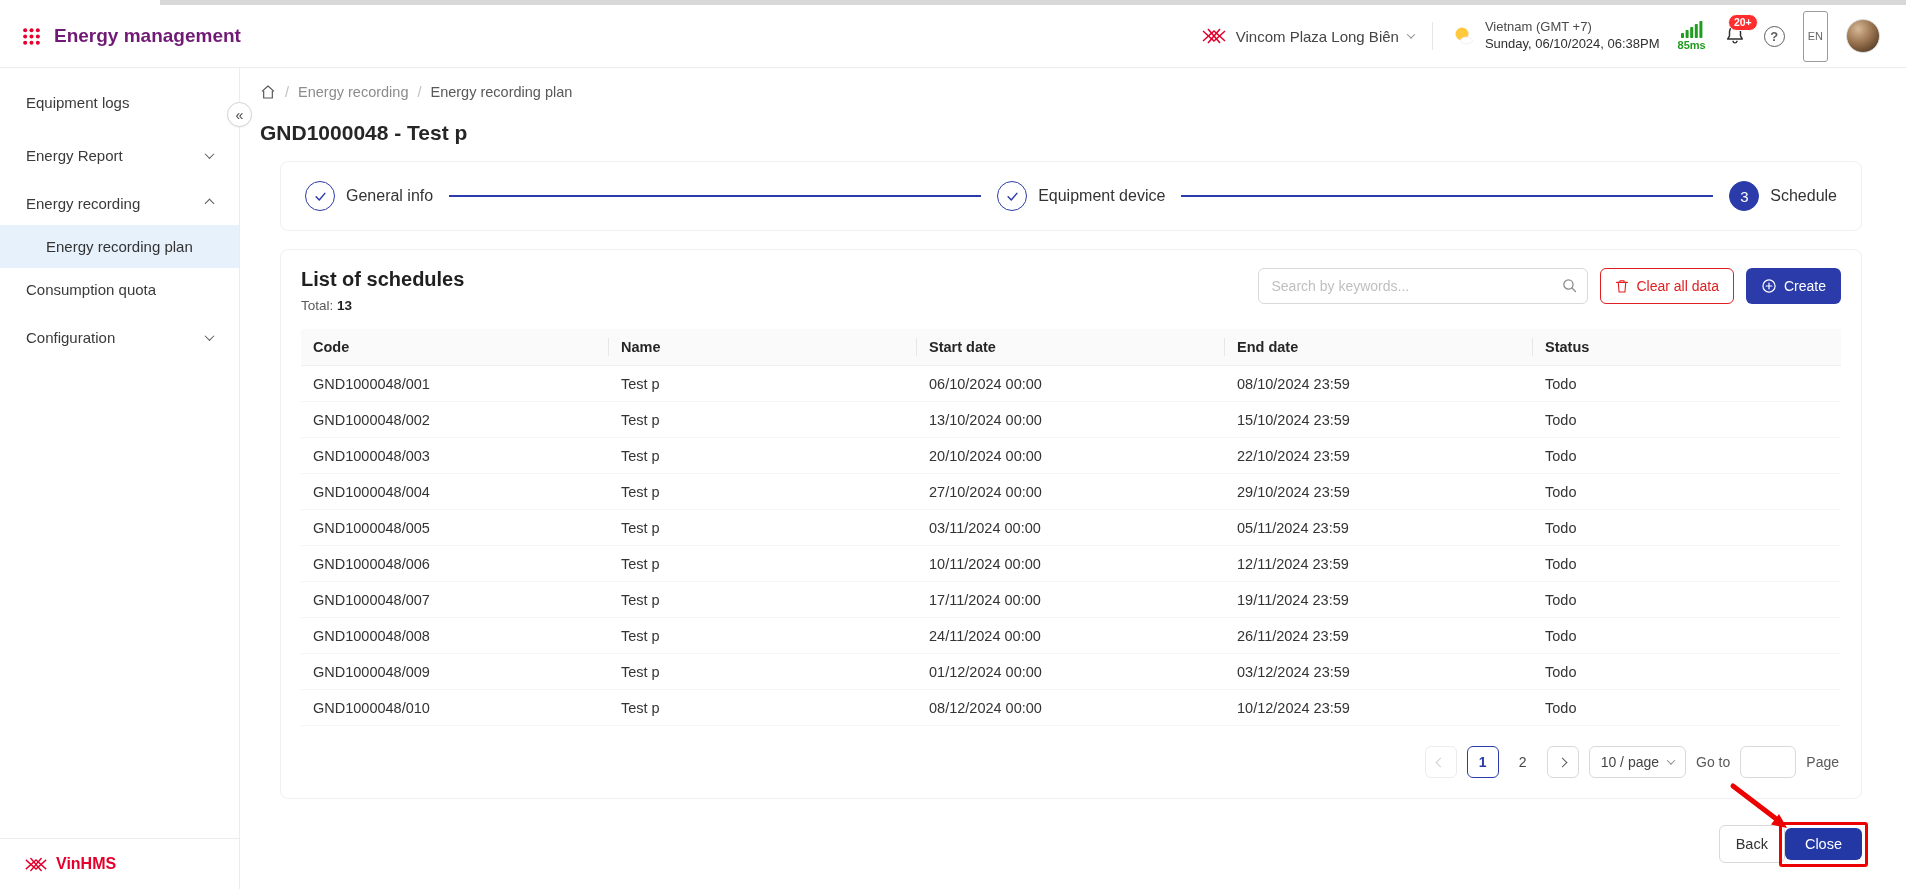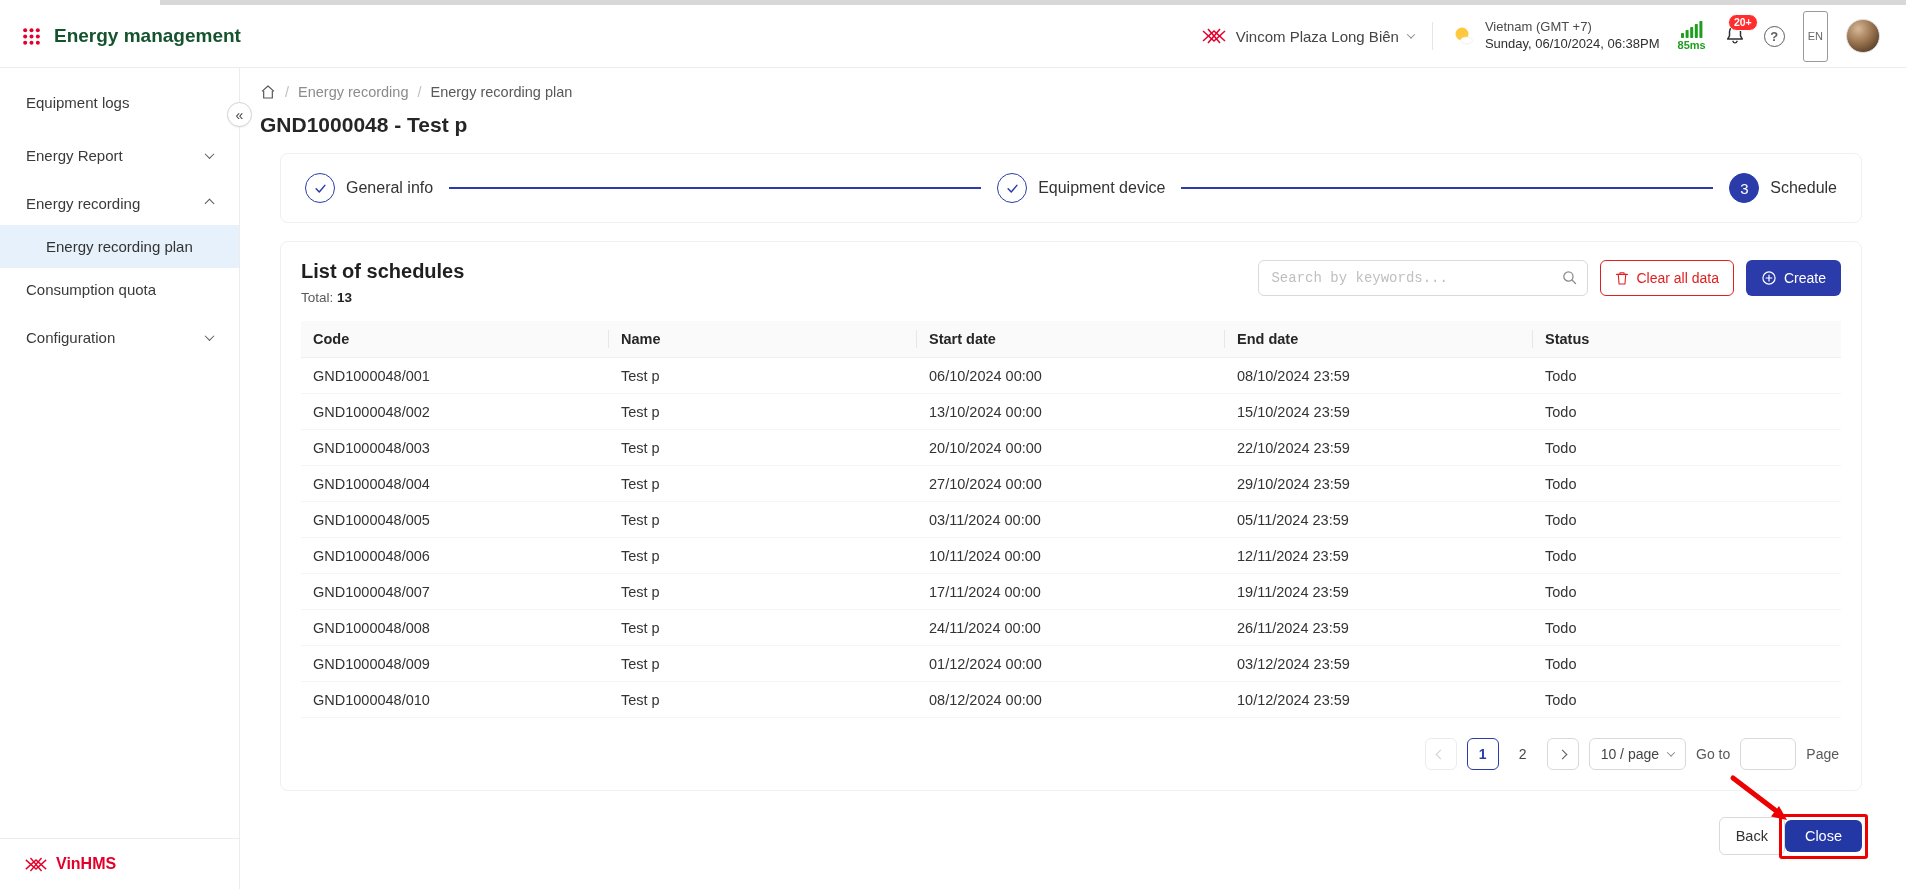--- a/index.html
+++ b/index.html
@@ -5,21 +5,21 @@
   * { box-sizing: border-box; margin: 0; padding: 0; }
   html,body { width:1906px; height:889px; overflow:hidden; background:#fff;
     font-family:"Liberation Sans", sans-serif; color:#333; }
 
   .top-strip { height:5px; background:linear-gradient(to right,#ffffff 160px,#d8d8d8 160px); }
 
   
   .header { height:63px; display:flex; align-items:center; padding:0 26px 0 22px;
     border-bottom:1px solid #ececec; background:#fff; }
   .header-left { display:flex; align-items:center; gap:13px; }
-  .app-title { font-size:19px; font-weight:700; color:#14532d;text-align:center; }
+  .app-title { font-size:19px; font-weight:700; color:#701a75;text-align:center; }
   .header-right { margin-left:auto; display:flex; align-items:center; gap:18px; }
   .site-selector { display:flex; align-items:center; gap:9px; font-size:15px; color:#454545; cursor:pointer; }
   .v-divider { width:1px; height:28px; background:#e6e6e6; }
   .datetime { display:flex; align-items:center; gap:10px; }
   .sun-icon { width:24px; height:24px; position:relative; }
   .dt-text { font-size:13px; line-height:1.3; color:#4a4a4a; }
   .dt-text .l2 { color:#2f2f2f; }
   .signal { display:flex; flex-direction:column; align-items:center; gap:1px; }
   .latency { font-size:11px; color:#1f9d1f; font-weight:700; }
   .bell-wrap { position:relative; cursor:pointer; }
@@ -58,21 +58,21 @@
   .collapse-btn { position:absolute; left:-13px; top:34px; width:25px; height:25px;
     border-radius:50%; border:1px solid #d4d4d4; background:#fff; display:flex;
     align-items:center; justify-content:center; font-size:14px; color:#444;
     cursor:pointer; z-index:5; box-shadow:0 1px 2px rgba(0,0,0,.06); }
 
   .breadcrumb { display:flex; align-items:center; gap:9px; font-size:14.5px; color:#8c8c8c; }
   .crumb { cursor:pointer; }
   .crumb.last { color:#595959; }
   .crumb-sep { color:#bfbfbf; }
 
-  .page-title { margin-top:13px; font-size:21px; font-weight:700; color:#262626; }
+  .page-title { margin-top:21px; font-size:21px; font-weight:700; color:#262626; }
 
   
   .stepper-card { margin:16px 0 0 20px; border:1px solid #f0f0f0; border-radius:8px;
     background:#fff; padding:19px 24px; display:flex; align-items:center; }
   .step { display:flex; align-items:center; gap:11px; flex-shrink:0; cursor:pointer; }
   .step-circle { width:30px; height:30px; border-radius:50%; border:1.6px solid #2b3caa;
     display:flex; align-items:center; justify-content:center; background:#fff; }
   .step-circle.active { background:#2b3caa; border-color:#2b3caa; color:#fff;
     font-size:15px; font-weight:400; }
   .step-label { font-size:16px; color:#333; }
@@ -83,21 +83,21 @@
     background:#fff; padding:18px 20px 12px; }
   .card-head { display:flex; justify-content:space-between; align-items:flex-start; margin-bottom:16px; }
   .list-title { font-size:20px; font-weight:700; color:#1f1f1f; }
   .total-line { margin-top:7px; font-size:13.5px; color:#595959; }
   .total-line b { color:#1f1f1f; }
   .head-actions { display:flex; align-items:center; gap:12px; }
 
   .search-box { position:relative; width:330px; }
   .search-box input { width:100%; height:36px; border:1px solid #d9d9d9; border-radius:6px;
     padding:0 36px 0 12px; font-size:14px; color:#333; outline:none;
-    font-family:Liberation Mono, monospace; }
+    font-family:Liberation Sans, sans-serif; }
   .search-box input::placeholder { color:#bfbfbf; }
   .search-icon { position:absolute; right:10px; top:9px; color:#8c8c8c; cursor:pointer; }
 
   .btn { height:36px; border-radius:6px; display:flex; align-items:center; gap:7px;
     padding:0 14px; font-size:14px; cursor:pointer; border:1px solid transparent;
     font-family:"Liberation Sans", sans-serif; }
   .btn-danger-ghost { background:#fff; border-color:#e02020; color:#e02020; }
   .btn-primary { background:#2b3caa; color:#fff; }
 
   

